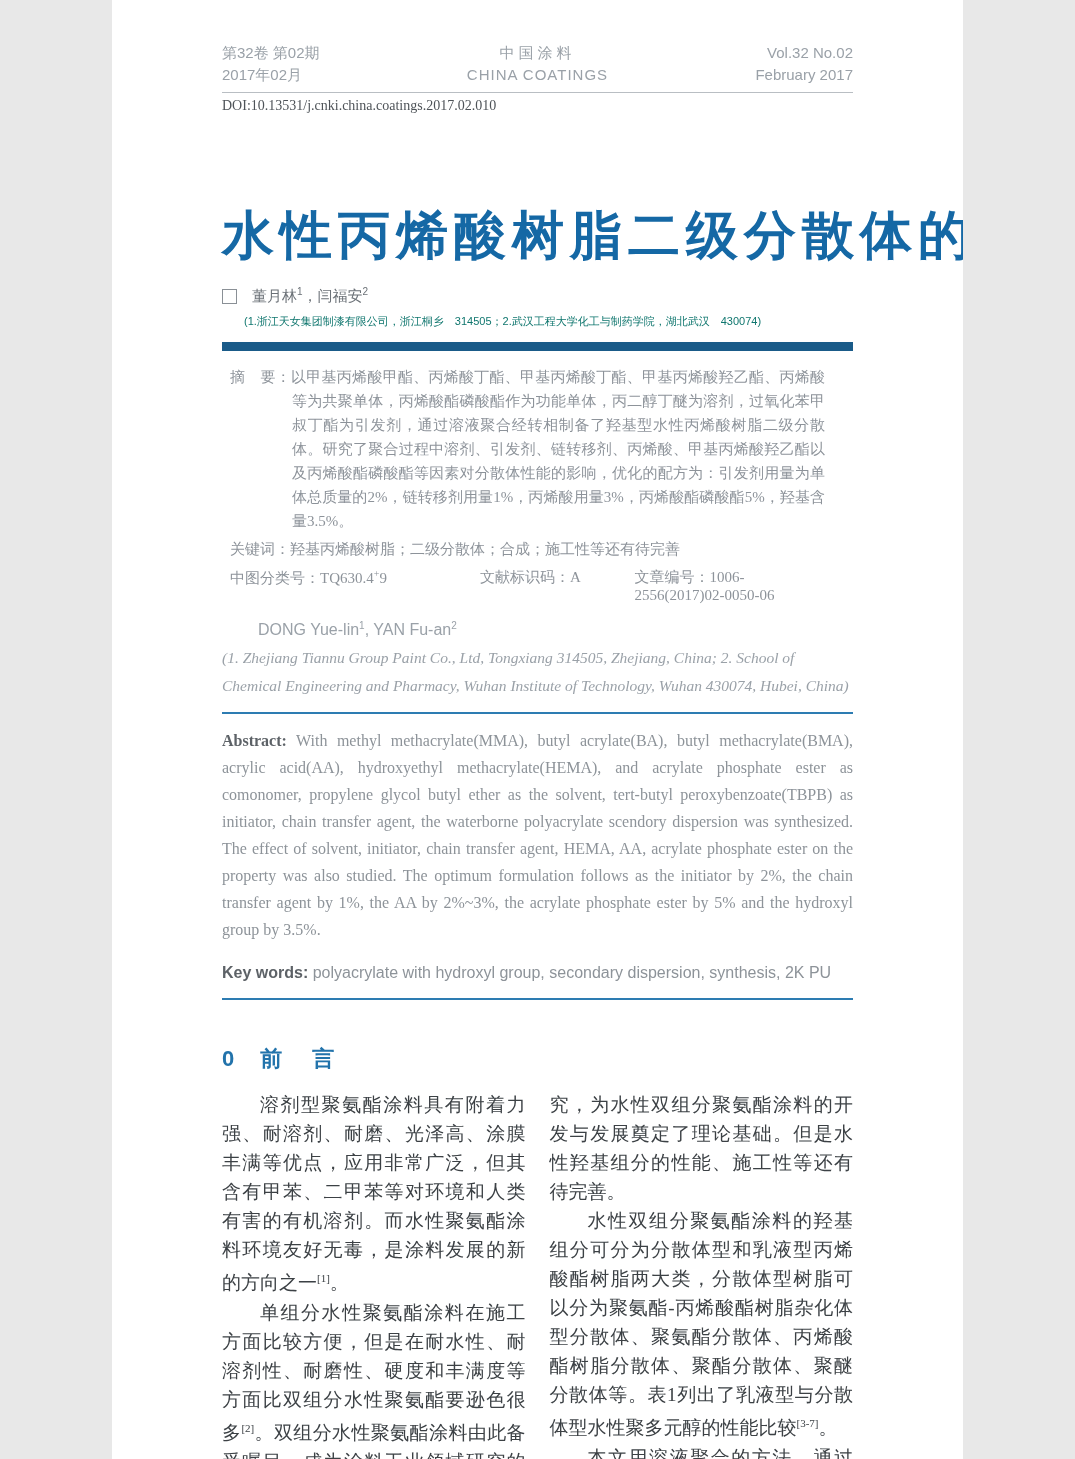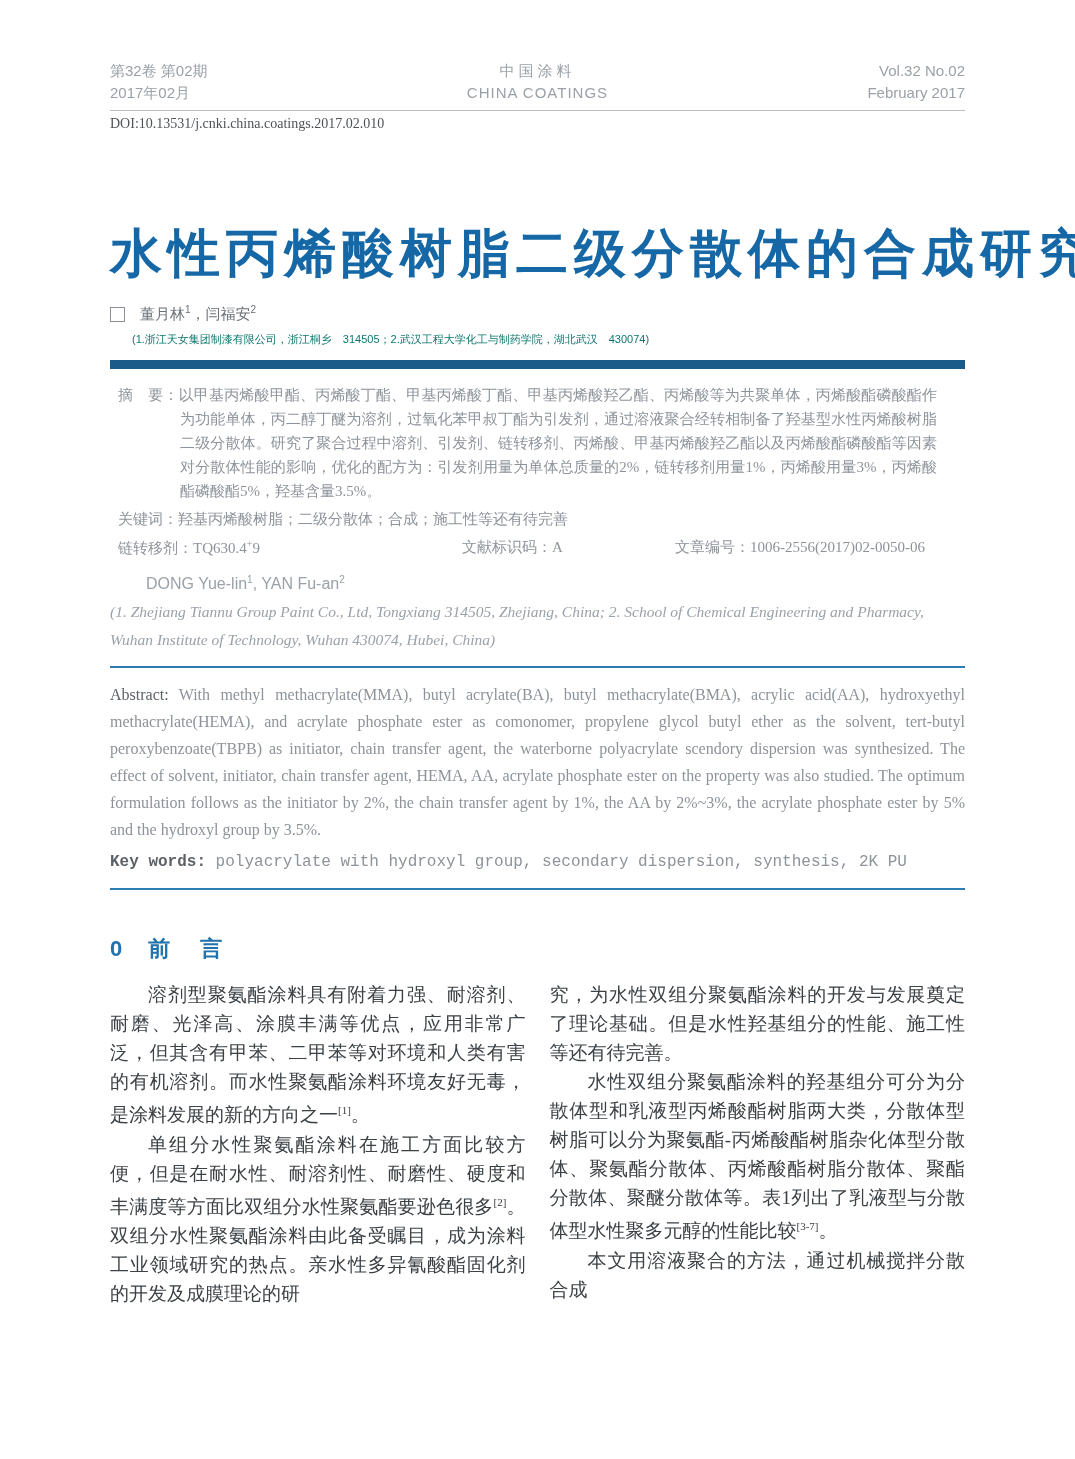--- a/index.html
+++ b/index.html
@@ -1,18 +1,18 @@
 <!DOCTYPE html>
 <html><head>
 <meta charset="utf-8">
 <style>
   html,body{margin:0;padding:0;background:#e8e8e8;}
   .page{
-    width:1075px;height:1459px;background:#ffffff;margin:0 auto;
-    box-sizing:border-box;padding:60px 110px 0 110px;position:relative;
+    width:851px;height:1459px;background:#ffffff;margin:0 auto;
+    box-sizing:border-box;padding:42px 110px 0 110px;position:relative;
     font-family:"Liberation Sans",sans-serif;overflow:hidden;
   }
   
   .jheader{display:flex;justify-content:space-between;align-items:flex-start;
     font-size:15px;line-height:22px;color:#9aa1a8;
     border-bottom:1px solid #b9bec3;padding-bottom:6px;}
   .jheader .cell-left{text-align:left;}
   .jheader .cell-center{text-align:center;letter-spacing:4px;}
   .jheader .cell-center .en{letter-spacing:1px;}
   .jheader .cell-right{text-align:right;}
@@ -41,22 +41,22 @@
   .cn-meta sup{font-size:10px;}
   
   .en-title{margin-top:100px;font-size:31px;line-height:49px;font-weight:bold;
     color:#1568a5;max-width:800px;word-spacing:7px;letter-spacing:0.3px;}
   .en-authors{margin-top:16px;font-size:16px;color:#9aa1a8;margin-left:36px;}
   .en-affil{margin-top:5px;font-style:italic;font-family:"Liberation Serif",serif;
     font-size:15.5px;line-height:28px;color:#9aa1a8;}
   .rule-blue{margin-top:12px;border-top:2px solid #2d7cb2;height:0;}
   .en-abstract{margin-top:13px;font-family:"Liberation Serif",serif;font-size:16px;
     line-height:27px;color:#8d9399;text-align:justify;}
-  .en-abstract .label{font-weight:normal;color:#5d6267;}
-  .en-keywords{margin-top:6px;font-family:Liberation Mono, monospace;font-size:16px;
+  .en-abstract .label{font-weight:bold;color:#5d6267;}
+  .en-keywords{margin-top:16px;font-family:Liberation Sans, sans-serif;font-size:16px;
     line-height:27px;color:#8d9399;}
   .en-keywords .label{font-weight:bold;color:#5d6267;}
   
   .section-heading{margin-top:44px;display:flex;align-items:baseline;gap:26px;
     font-size:22px;font-weight:bold;color:#2273ab;}
   .section-heading .stitle{letter-spacing:12px;}
   .columns{margin-top:16px;display:flex;gap:24px;}
   .col{flex:1;font-size:19px;line-height:29px;color:#3c4145;text-align:justify;
     font-family:"Liberation Serif",serif;}
   .col p{margin:0;text-indent:2em;}
@@ -102,21 +102,21 @@
       <span>摘　要：</span><span>以甲基丙烯酸甲酯、丙烯酸丁酯、甲基丙烯酸丁酯、甲基丙烯酸羟乙酯、丙烯酸等为共聚单体，丙烯酸酯磷酸酯作为功能单体，丙二醇丁醚为溶剂，过氧化苯甲叔丁酯为引发剂，通过溶液聚合经转相制备了羟基型水性丙烯酸树脂二级分散体。研究了聚合过程中溶剂、引发剂、链转移剂、丙烯酸、甲基丙烯酸羟乙酯以及丙烯酸酯磷酸酯等因素对分散体性能的影响，优化的配方为：引发剂用量为单体总质量的2%，链转移剂用量1%，丙烯酸用量3%，丙烯酸酯磷酸酯5%，羟基含量3.5%。</span>
     </div>
   </div>
 
   <div class="cn-keywords">
     <span>关键词：</span><span>羟基丙烯酸树脂；二级分散体；合成；施工性等还有待完善</span>
   </div>
 
   <div class="cn-meta">
     <div class="m1">
-      <span>链转移剂：</span><span>TQ630.4</span><sup>+</sup><span>9</span>
+      <span>中图分类号：</span><span>TQ630.4</span><sup>+</sup><span>9</span>
     </div>
     <div class="m2">
       <span>文献标识码：</span><span>A</span>
     </div>
     <div class="m3">
       <span>文章编号：</span><span>1006-2556(2017)02-0050-06</span>
     </div>
   </div>
 
 

